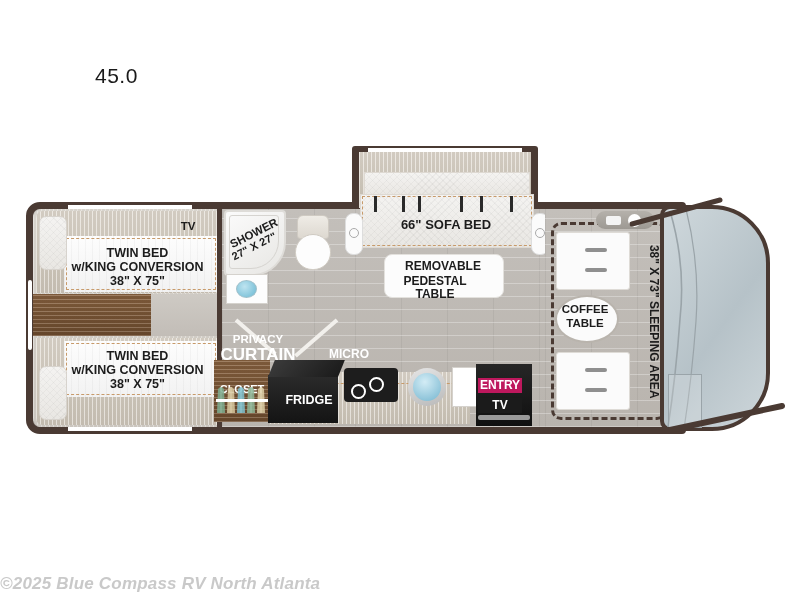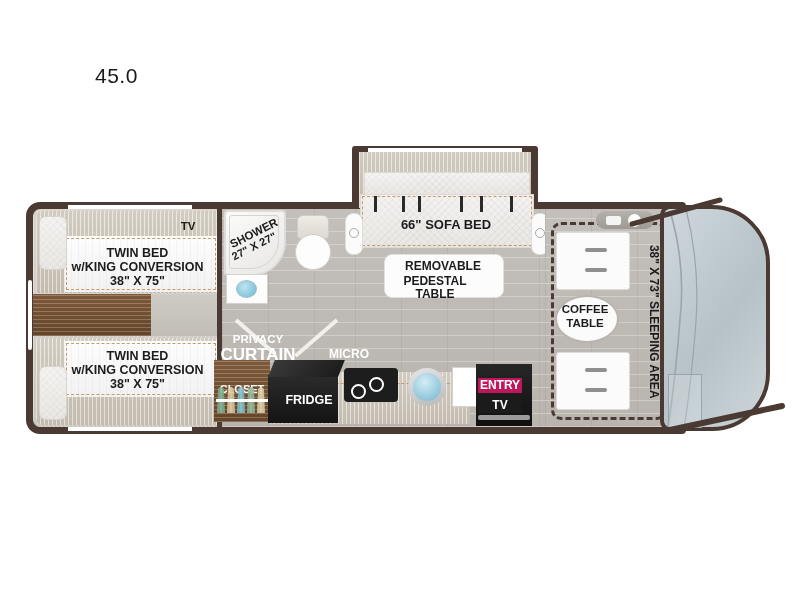--- a/index.html
+++ b/index.html
@@ -222,14 +222,15 @@
   </svg>
   <div class="shell" style="left:668px;top:374px;width:32px;height:52px;border:1px solid #9aa4a9;background:rgba(255,255,255,.18);"></div>
 
   <svg class="shell" style="left:520px;top:400px;" width="270" height="44">
     <path d="M0 30 L150 30 L262 6" stroke="#4a3a33" stroke-width="6" fill="none" stroke-linecap="round"></path>
   </svg>
   <svg class="shell" style="left:520px;top:188px;" width="270" height="44">
     <path d="M112 36 L200 12" stroke="#4a3a33" stroke-width="5" fill="none" stroke-linecap="round"></path>
   </svg>
 
+  <div class="footer">©2025 Blue Compass RV North Atlanta</div>
 
 </div>
 
 </body></html>

